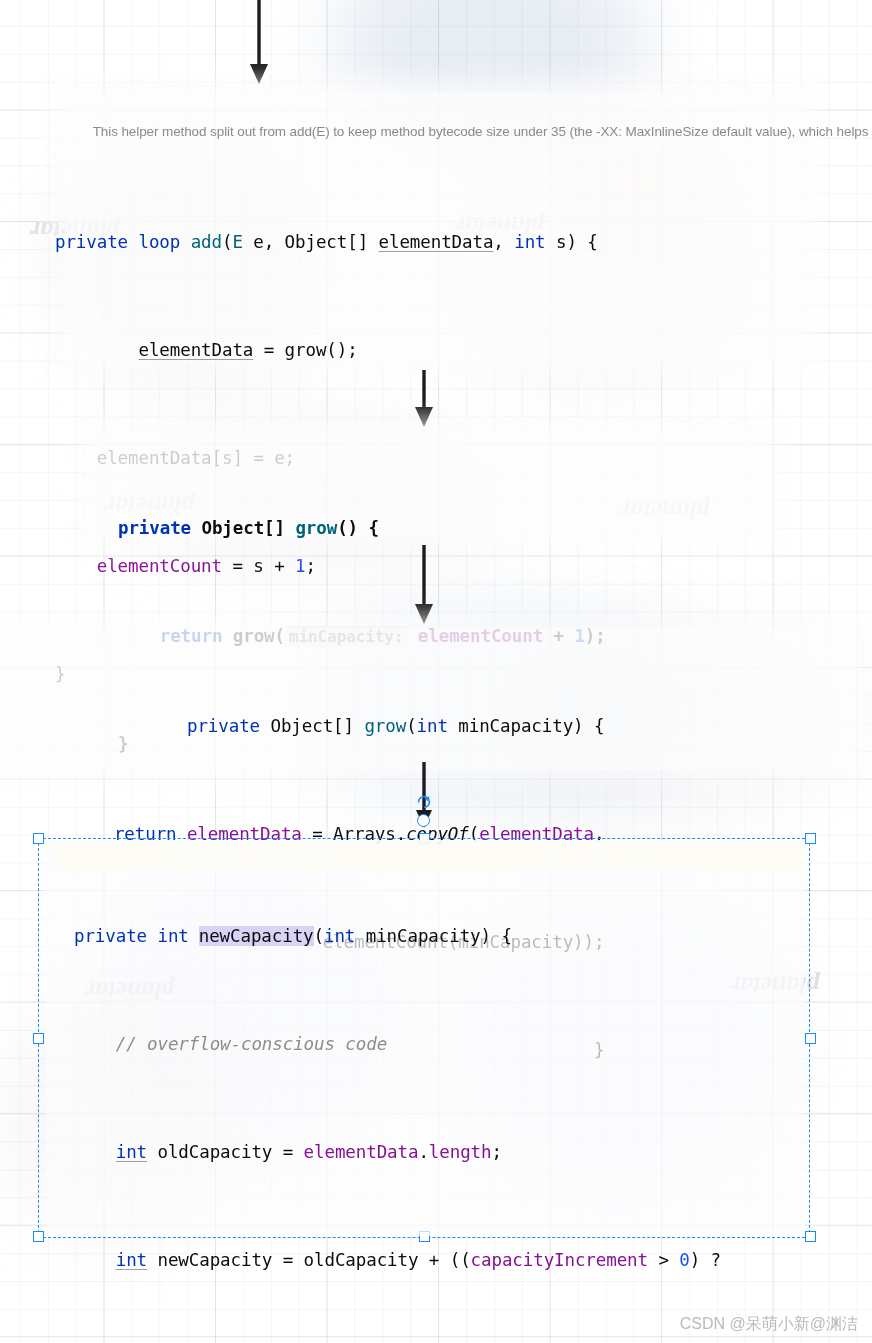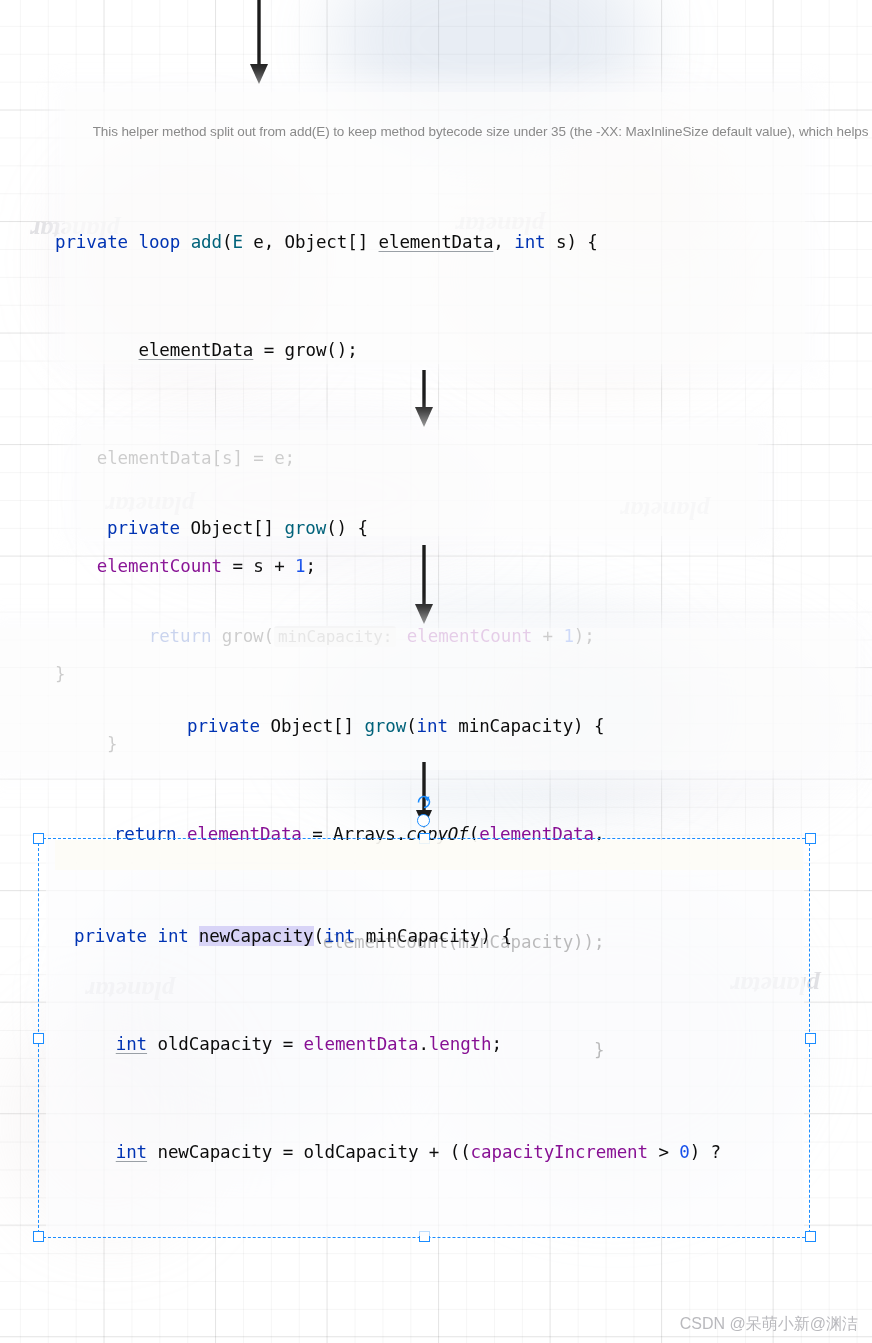--- a/index.html
+++ b/index.html
@@ -144,21 +144,21 @@
       <span class="ln">    <span class="fld">elementCount</span> = s + <span class="num">1</span>;</span>
       <span class="ln">}</span>
     </div>
   </div>
 
   <svg class="arrow" style="left:410px;top:370px;" width="30" height="62" viewBox="0 0 30 62">
     <line x1="14" y1="0" x2="14" y2="44" stroke="#1c1c1c" stroke-width="3.4"></line>
     <polygon points="14,57 5,37 23,37" fill="#1c1c1c"></polygon>
   </svg>
 
-  <div class="code-block" style="left:81px;top:430px;width:677px;height:104px;padding-top:2px;">
+  <div class="code-block" style="left:92px;top:430px;width:677px;height:104px;padding-top:2px;font-weight:bold;">
     <div style="position:absolute;left:26px;top:8px;">
       <span class="ln"><span class="kw">private</span> Object[] <span class="mth">grow</span>() {</span>
       <span class="ln">    <span class="kw">return</span> grow(<span class="hintbox">minCapacity:</span> <span class="fld">elementCount</span> + <span class="num">1</span>);</span>
       <span class="ln">}</span>
     </div>
   </div>
 
   <svg class="arrow" style="left:410px;top:545px;" width="30" height="85" viewBox="0 0 30 85">
     <line x1="14" y1="0" x2="14" y2="66" stroke="#1c1c1c" stroke-width="3.4"></line>
     <polygon points="14,79 5,59 23,59" fill="#1c1c1c"></polygon>
@@ -192,20 +192,21 @@
   <div class="handle" style="left:805px;top:1033px;"></div>
   <div class="handle" style="left:33px;top:1231px;"></div>
   <div class="handle" style="left:419px;top:1231px;"></div>
   <div class="handle" style="left:805px;top:1231px;"></div>
 
   <div class="caret-line" style="left:55px;top:840px;width:748px;height:30px;"></div>
 
   <div class="code-block" style="left:46px;top:840px;width:758px;height:396px;background:rgba(252,252,253,0.72);box-shadow:none;">
     <div style="position:absolute;left:28px;top:6px;">
       <span class="ln"><span class="kw">private</span> <span class="kw">int</span> <span class="caret"></span><span class="tok-sel">newCapacity</span>(<span class="kw">int</span> minCapacity) {</span>
+      <span class="ln">    <span class="cmt">// overflow-conscious code</span></span>
       <span class="ln">    <span class="kw und">int</span> oldCapacity = <span class="fld">elementData</span>.<span class="fld">length</span>;</span>
       <span class="ln">    <span class="kw und">int</span> newCapacity = oldCapacity + ((<span class="fld">capacityIncrement</span> &gt; <span class="num">0</span>) ?</span>
       
       
       
       
       
       
       
       

